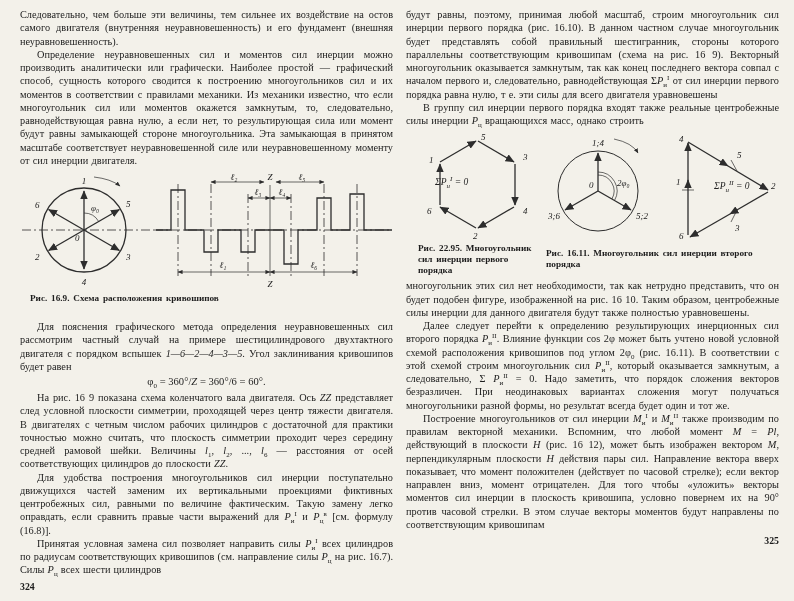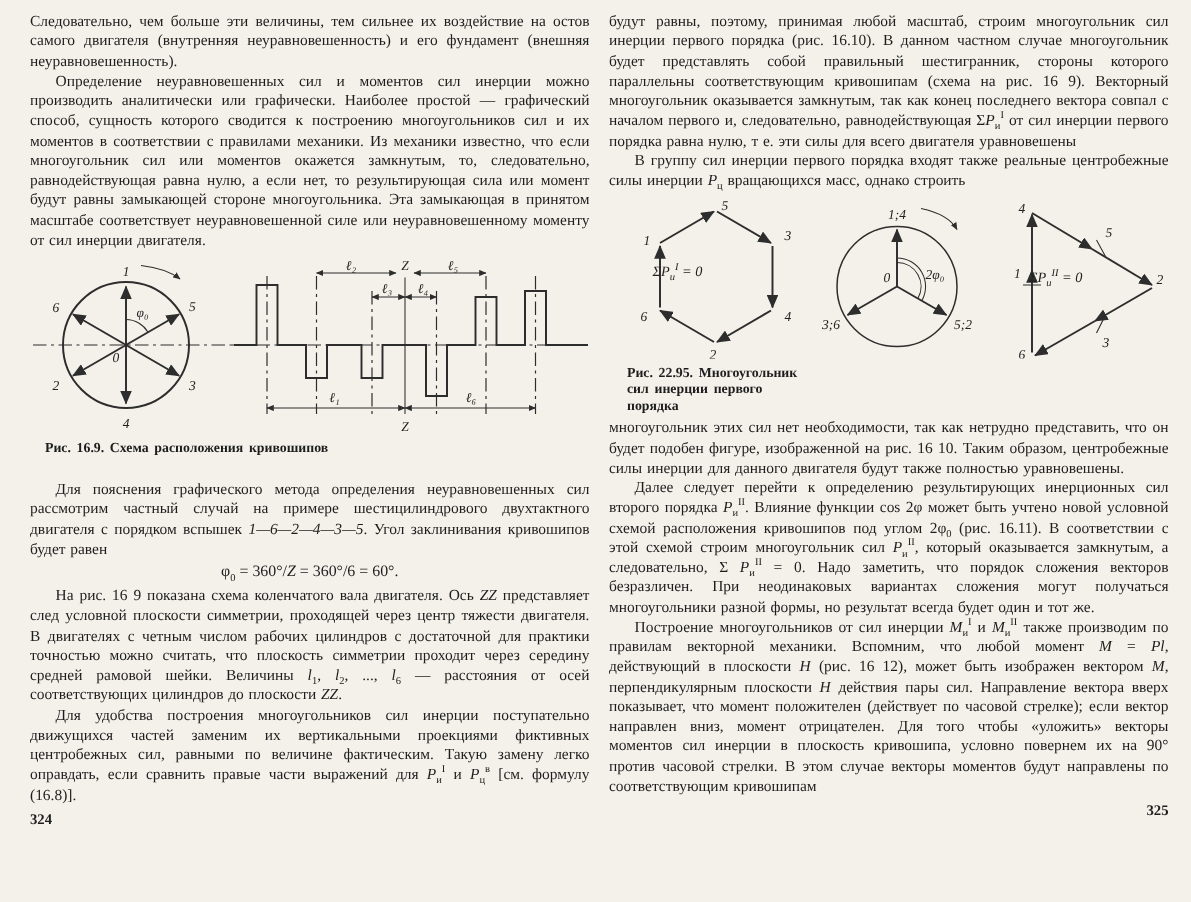--- a/index.html
+++ b/index.html
@@ -97,20 +97,21 @@
         <text x="294" y="96" text-anchor="middle">ℓ₆</text>
         <text x="250" y="115" text-anchor="middle">Z</text>
       </svg>
       <div class="figcap">Рис. 16.9. Схема расположения кривошипов</div>
     </div>
 
     <p class="p">Для пояснения графического метода определения неуравновешенных сил рассмотрим частный случай на примере шестицилиндрового двухтактного двигателя с порядком вспышек <i>1—6—2—4—3—5</i>. Угол заклинивания кривошипов будет равен</p>
     <div class="formula-line">φ<sub>0</sub> = 360°/<i>Z</i> = 360°/6 = 60°.</div>
     <p class="p">На рис. 16 9 показана схема коленчатого вала двигателя. Ось <i>ZZ</i> представляет след условной плоскости симметрии, проходящей через центр тяжести двигателя. В двигателях с четным числом рабочих цилиндров с достаточной для практики точностью можно считать, что плоскость симметрии проходит через середину средней рамовой шейки. Величины <i>l</i><sub>1</sub>, <i>l</i><sub>2</sub>, ..., <i>l</i><sub>6</sub> — расстояния от осей соответствующих цилиндров до плоскости <i>ZZ</i>.</p>
     <p class="p">Для удобства построения многоугольников сил инерции поступательно движущихся частей заменим их вертикальными проекциями фиктивных центробежных сил, равными по величине фактическим. Такую замену легко оправдать, если сравнить правые части выражений для <i>P</i><sub>и</sub><sup>I</sup> и <i>P</i><sub>ц</sub><sup>в</sup> [см. формулу (16.8)].</p>
+    <p class="p">Принятая условная замена сил позволяет направить силы <i>P</i><sub>и</sub><sup>I</sup> всех цилиндров по радиусам соответствующих кривошипов (см. направление силы <i>P</i><sub>ц</sub> на рис. 16.7). Силы <i>P</i><sub>ц</sub> всех шести цилиндров</p>
     <div class="pagenum">324</div>
   </div>
 
   <div class="page page-right">
     <p class="p cont">будут равны, поэтому, принимая любой масштаб, строим многоугольник сил инерции первого порядка (рис. 16.10). В данном частном случае многоугольник будет представлять собой правильный шестигранник, стороны которого параллельны соответствующим кривошипам (схема на рис. 16 9). Векторный многоугольник оказывается замкнутым, так как конец последнего вектора совпал с началом первого и, следовательно, равнодействующая Σ<i>P</i><sub>и</sub><sup>I</sup> от сил инерции первого порядка равна нулю, т е. эти силы для всего двигателя уравновешены</p>
     <p class="p">В группу сил инерции первого порядка входят также реальные центробежные силы инерции <i>P</i><sub>ц</sub> вращающихся масс, однако строить</p>
 
     <div class="figrow">
 
       <div class="figblock1">
@@ -177,22 +178,23 @@
             <line class="stroke thin" x1="24" y1="57" x2="36" y2="57"></line>
             <line class="stroke thin" x1="73" y1="27" x2="79" y2="38"></line>
             <line class="stroke thin" x1="73" y1="89" x2="79" y2="77"></line>
             <text x="21" y="9">4</text>
             <text x="113" y="56">2</text>
             <text x="21" y="106">6</text>
             <text x="18" y="52">1</text>
             <text x="79" y="25">5</text>
             <text x="77" y="98">3</text>
           </svg>
-          <div class="overlay" style="left:28px;top:48px;">Σ<i>P</i><sub>и</sub><sup>II</sup> = 0</div>
+          <div class="overlay" style="left:56px;top:48px;">Σ<i>P</i><sub>и</sub><sup>II</sup> = 0</div>
         </div>
+        <div class="figcap">Рис. 16.11. Многоугольник сил инерции второго порядка</div>
       </div>
     </div>
 
     <p class="p cont">многоугольник этих сил нет необходимости, так как нетрудно представить, что он будет подобен фигуре, изображенной на рис. 16 10. Таким образом, центробежные силы инерции для данного двигателя будут также полностью уравновешены.</p>
     <p class="p">Далее следует перейти к определению результирующих инерционных сил второго порядка <i>P</i><sub>и</sub><sup>II</sup>. Влияние функции cos 2φ может быть учтено новой условной схемой расположения кривошипов под углом 2φ<sub>0</sub> (рис. 16.11). В соответствии с этой схемой строим многоугольник сил <i>P</i><sub>и</sub><sup>II</sup>, который оказывается замкнутым, а следовательно, Σ <i>P</i><sub>и</sub><sup>II</sup> = 0. Надо заметить, что порядок сложения векторов безразличен. При неодинаковых вариантах сложения могут получаться многоугольники разной формы, но результат всегда будет один и тот же.</p>
     <p class="p">Построение многоугольников от сил инерции <i>M</i><sub>и</sub><sup>I</sup> и <i>M</i><sub>и</sub><sup>II</sup> также производим по правилам векторной механики. Вспомним, что любой момент <i>M</i> = <i>Pl</i>, действующий в плоскости <i>H</i> (рис. 16 12), может быть изображен вектором <i>M</i>, перпендикулярным плоскости <i>H</i> действия пары сил. Направление вектора вверх показывает, что момент положителен (действует по часовой стрелке); если вектор направлен вниз, момент отрицателен. Для того чтобы «уложить» векторы моментов сил инерции в плоскость кривошипа, условно повернем их на 90° против часовой стрелки. В этом случае векторы моментов будут направлены по соответствующим кривошипам</p>
     <div class="pagenum right">325</div>
   </div>
 
 </div>

